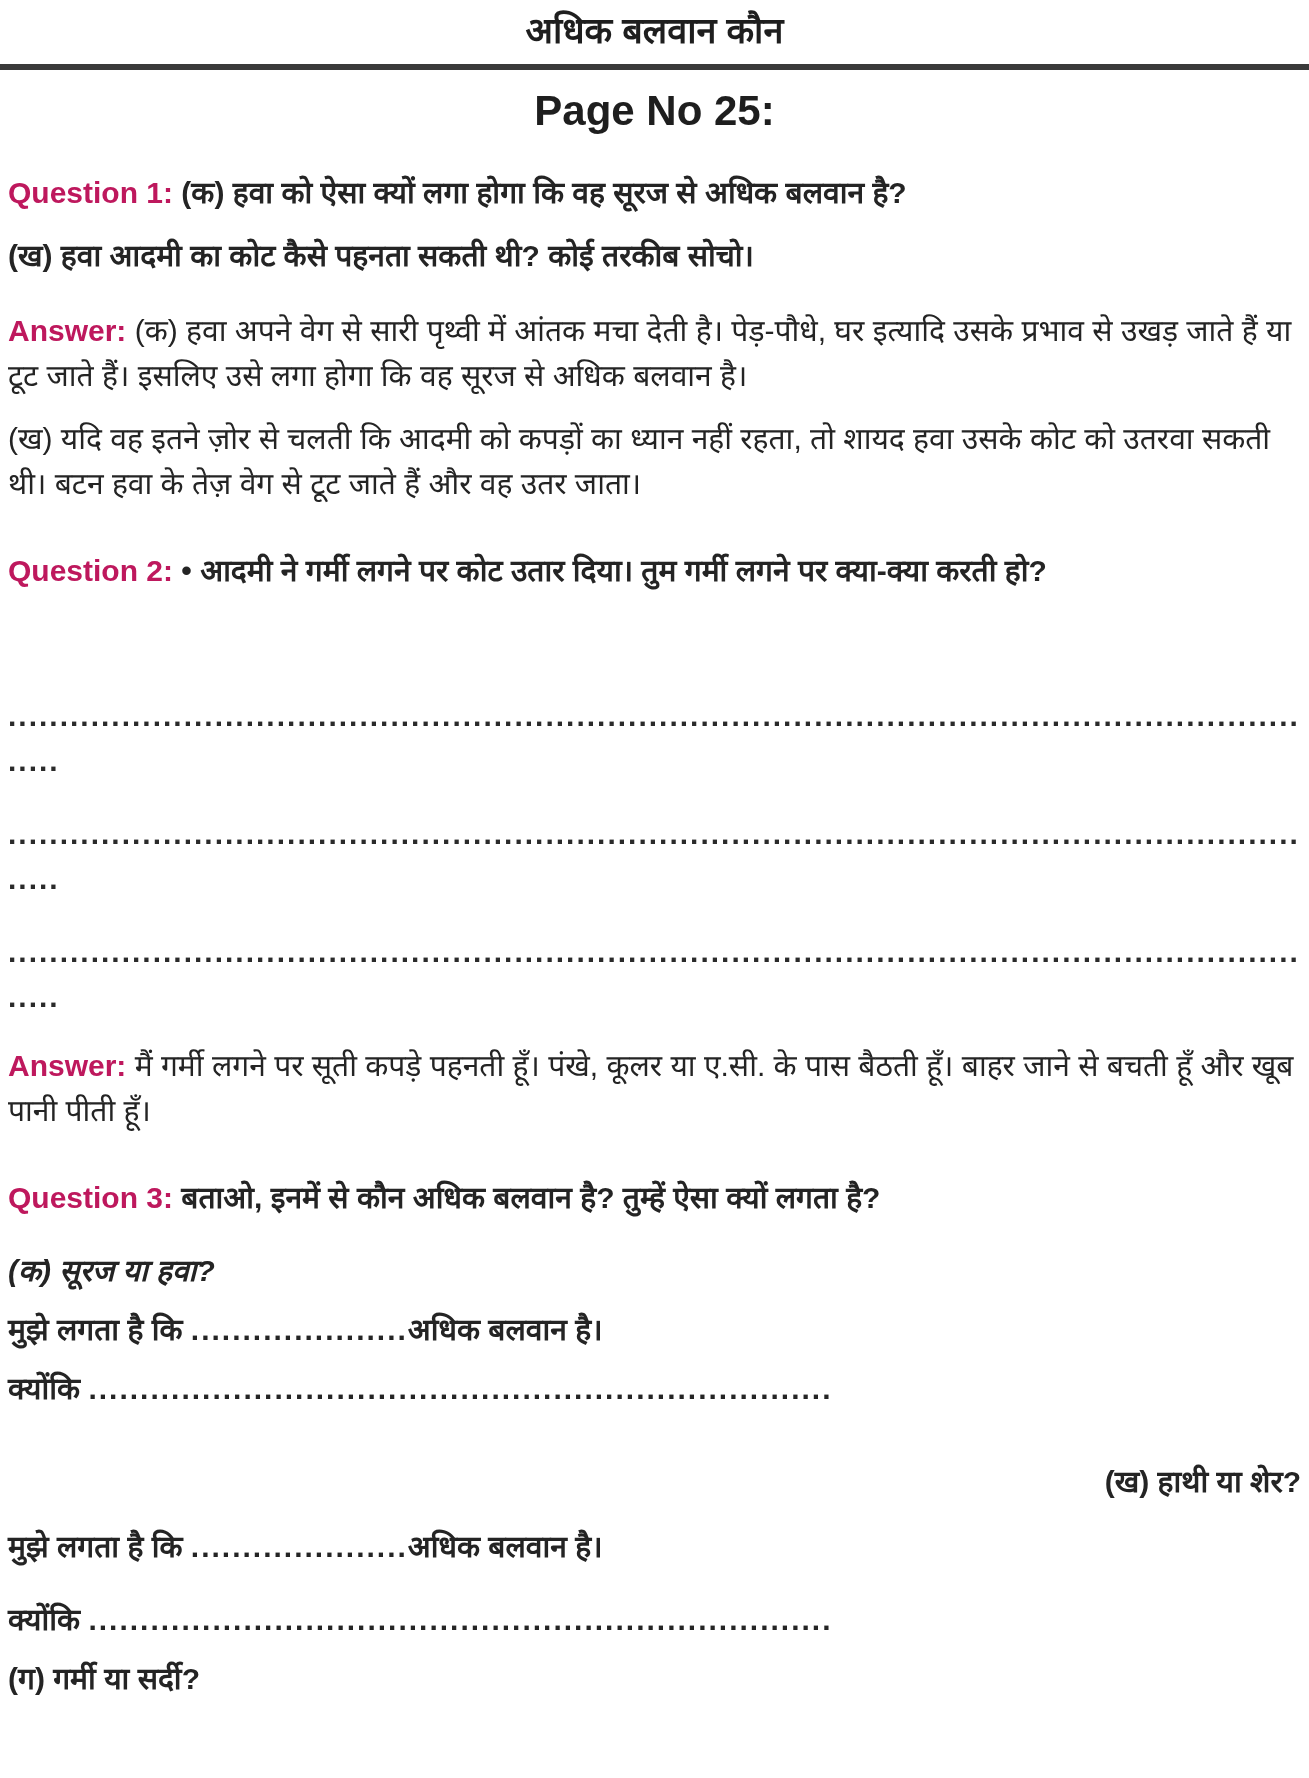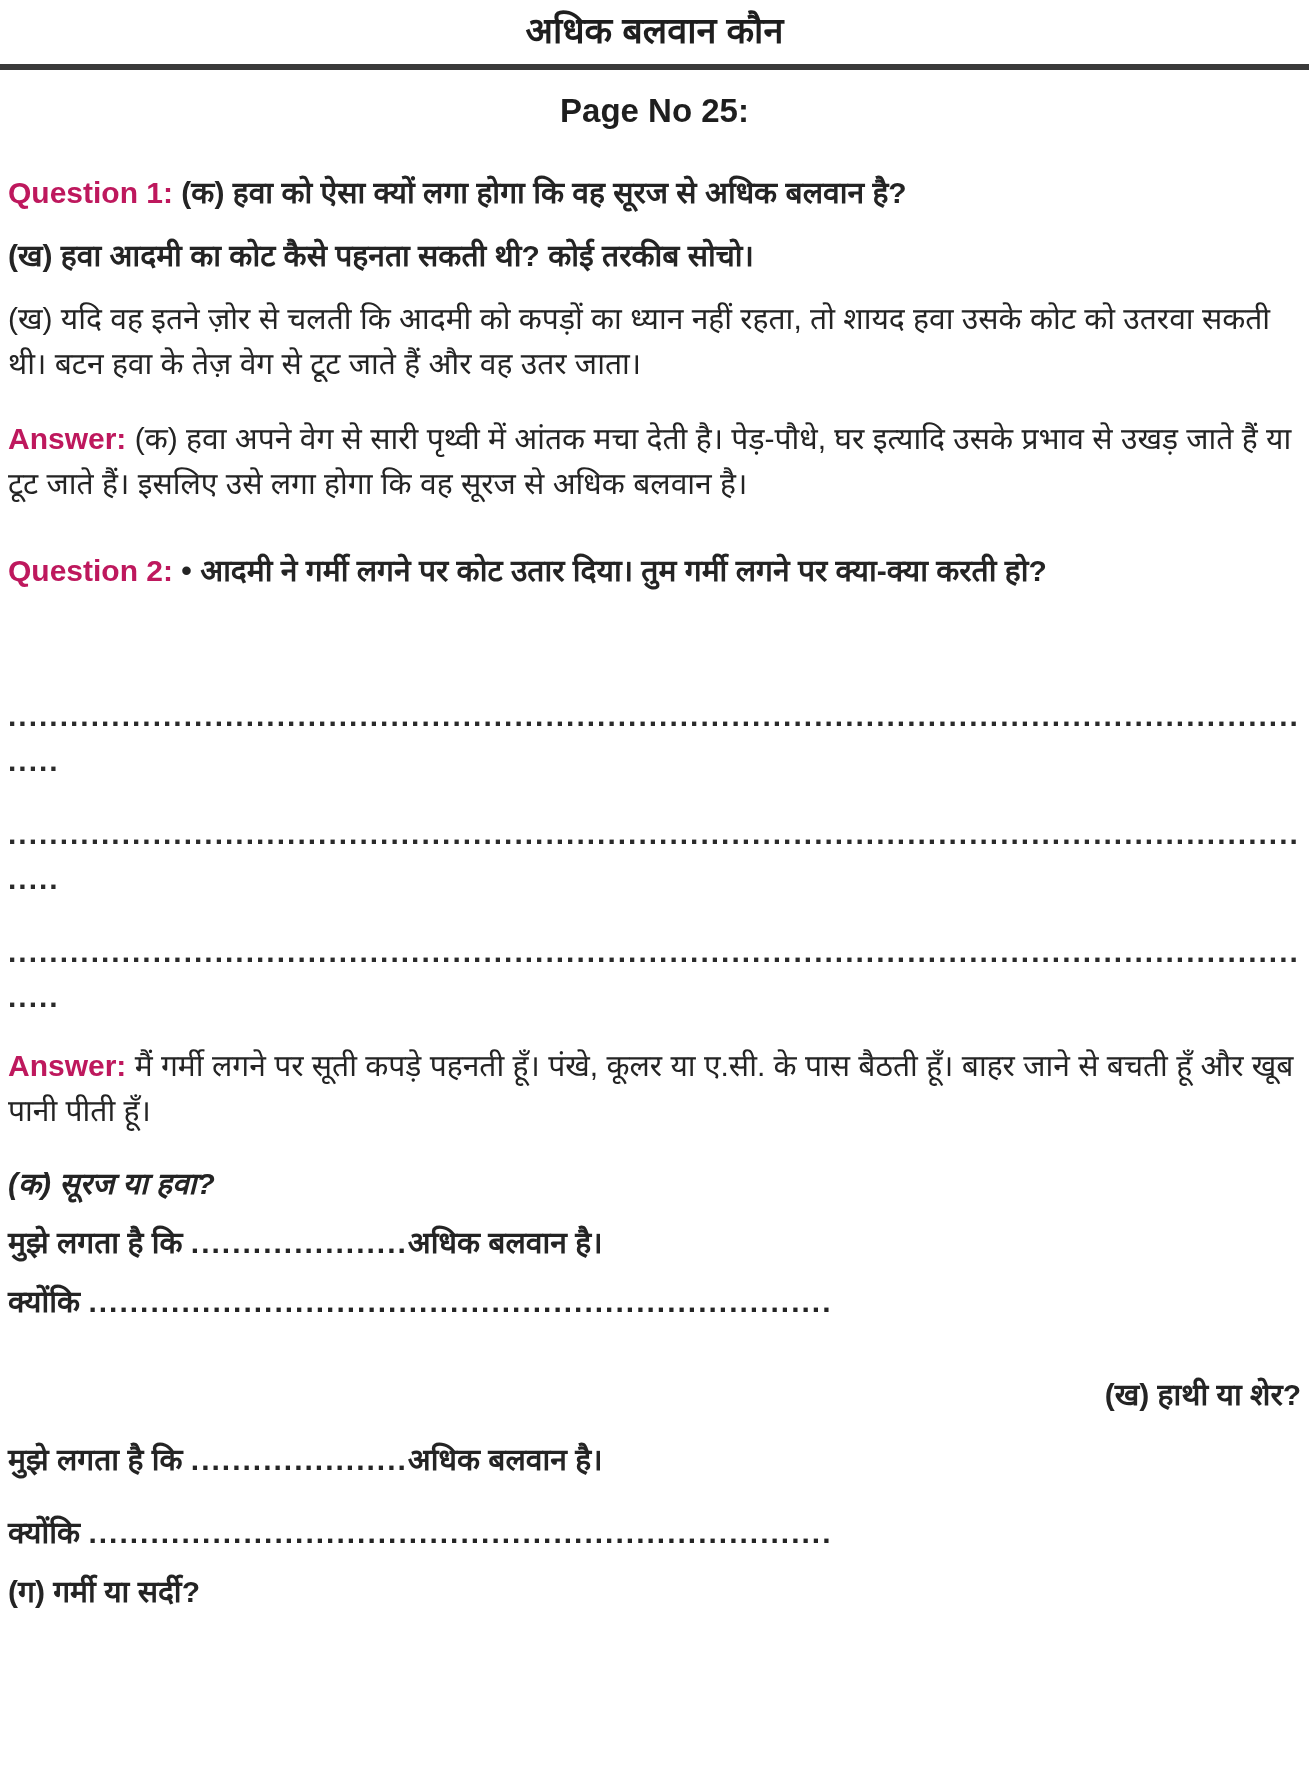--- a/index.html
+++ b/index.html
@@ -20,21 +20,21 @@
     line-height: 50px;
     color: #1e1e1e;
   }
   .divider {
     height: 6px;
     background: #3a3a3a;
     margin-top: 8px;
     width: 100%;
   }
   .page-no {
-    font-size: 33px;
+    font-size: 42px;
     font-weight: 700;
     text-align: center;
     margin: 22px 0 0 0;
     line-height: 38px;
     color: #1e1e1e;
   }
 
   p {
     margin: 0;
     padding: 0 8px;
@@ -94,25 +94,25 @@
   <h1 class="title">अधिक बलवान कौन</h1>
   <div class="divider"></div>
   <h2 class="page-no">Page No 25:</h2>
 
   <p class="q p-q1a">
     <span class="label">Question 1:</span>
     <span>(क) हवा को ऐसा क्यों लगा होगा कि वह सूरज से अधिक बलवान है?</span>
   </p>
   <p class="q p-q1b">(ख) हवा आदमी का कोट कैसे पहनता सकती थी? कोई तरकीब सोचो।</p>
 
-  <p class="a p-a1b">(ख) यदि वह इतने ज़ोर से चलती कि आदमी को कपड़ों का ध्यान नहीं रहता, तो शायद हवा उसके कोट को उतरवा सकती थी। बटन हवा के तेज़ वेग से टूट जाते हैं और वह उतर जाता।</p>
   <p class="a p-a1a">
     <span class="label">Answer:</span>
     <span>(क) हवा अपने वेग से सारी पृथ्वी में आंतक मचा देती है। पेड़-पौधे, घर इत्यादि उसके प्रभाव से उखड़ जाते हैं या टूट जाते हैं। इसलिए उसे लगा होगा कि वह सूरज से अधिक बलवान है।</span>
   </p>
+  <p class="a p-a1b">(ख) यदि वह इतने ज़ोर से चलती कि आदमी को कपड़ों का ध्यान नहीं रहता, तो शायद हवा उसके कोट को उतरवा सकती थी। बटन हवा के तेज़ वेग से टूट जाते हैं और वह उतर जाता।</p>
 
   <p class="q p-q2">
     <span class="label">Question 2:</span>
     <span>• आदमी ने गर्मी लगने पर कोट उतार दिया। तुम गर्मी लगने पर क्या-क्या करती हो?</span>
   </p>
 
   <div class="blank blank-1">
     <span class="dots-long">............................................................................................................................................</span>
     <span class="dots-short">.....</span>
   </div>
@@ -123,20 +123,24 @@
   <div class="blank blank-3">
     <span class="dots-long">............................................................................................................................................</span>
     <span class="dots-short">.....</span>
   </div>
 
   <p class="a p-a2">
     <span class="label">Answer:</span>
     <span>मैं गर्मी लगने पर सूती कपड़े पहनती हूँ। पंखे, कूलर या ए.सी. के पास बैठती हूँ। बाहर जाने से बचती हूँ और खूब पानी पीती हूँ।</span>
   </p>
 
+  <p class="q p-q3">
+    <span class="label">Question 3:</span>
+    <span>बताओ, इनमें से कौन अधिक बलवान है? तुम्हें ऐसा क्यों लगता है?</span>
+  </p>
 
   <p class="q p-sub-h1">(क) सूरज या हवा?</p>
   <p class="q p-sub-b1"><span>मुझे लगता है कि </span><span class="dots-inline">.....................</span><span>अधिक बलवान है।</span></p>
   <p class="q p-sub-c1"><span>क्योंकि </span><span class="dots-inline">........................................................................</span></p>
 
   <p class="q p-sub-h2">(ख) हाथी या शेर?</p>
   <p class="q p-sub-b2"><span>मुझे लगता है कि </span><span class="dots-inline">.....................</span><span>अधिक बलवान है।</span></p>
   <p class="q p-sub-c2"><span>क्योंकि </span><span class="dots-inline">........................................................................</span></p>
 
   <p class="q p-sub-h3">(ग) गर्मी या सर्दी?</p>

